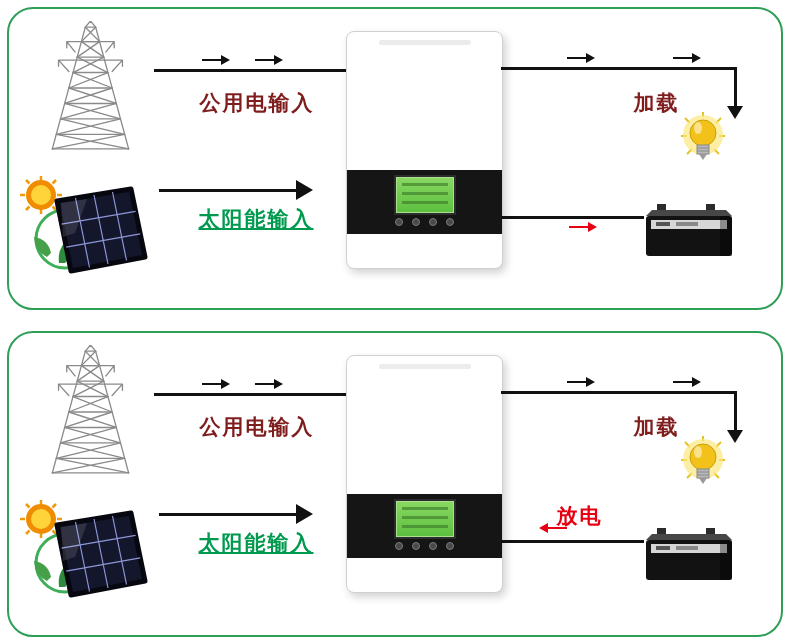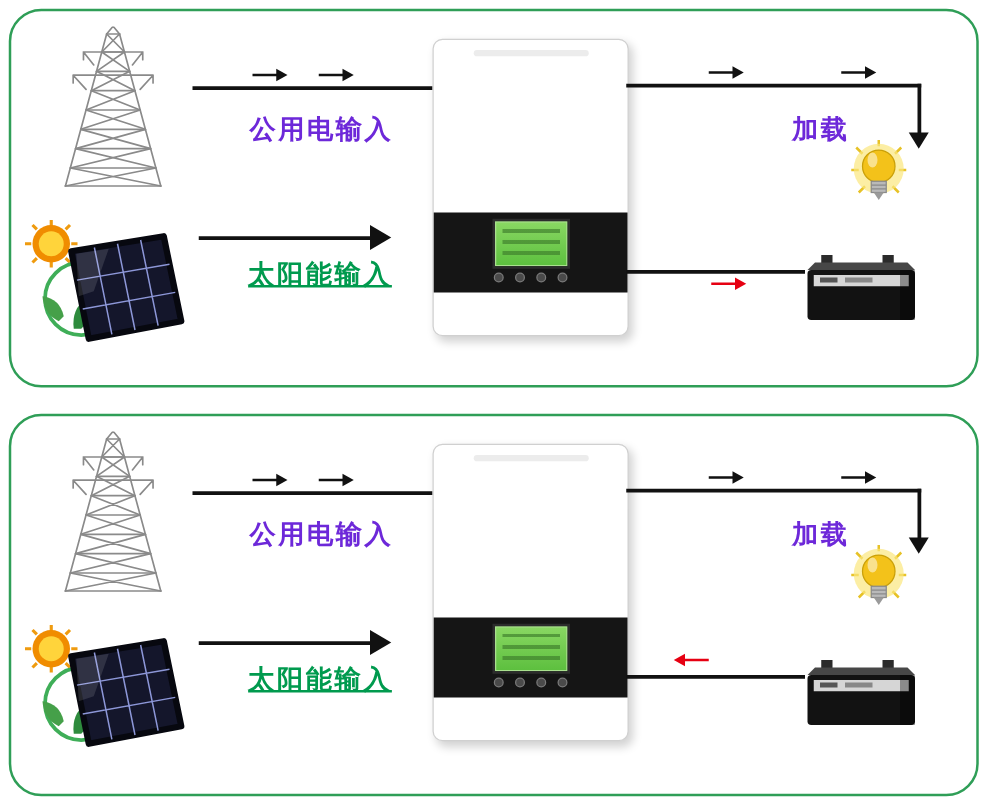--- a/index.html
+++ b/index.html
@@ -61,21 +61,21 @@
   .mini-arrow.red{background:#e60012;}
   .mini-arrow.red::after{border-left-color:#e60012;}
   .mini-arrow.left::after{right:auto;left:-8px;border-left:none;border-right:9px solid #e60012;}
   .ua1{left:193px;top:50px;} .ua2{left:246px;top:50px;}
   .la1{left:558px;top:48px;} .la2{left:664px;top:48px;}
   .battery-arrow{left:560px;top:217px;}
   .panel--discharge .battery-arrow{left:538px;top:194px;}
 
   
   .flow-label{
-    position:absolute;font-weight:700;font-size:21px;color:#6d28d9;
+    position:absolute;font-weight:700;font-size:21px;color:#7f1d1d;
     text-align:center;letter-spacing:2px;white-space:nowrap;
   }
   .flow-label.green{color:#009a4e;}
   .flow-label.red{color:#e60012;}
   .utility-label{left:158px;top:80px;width:180px;}
   .load-label{left:580px;top:80px;width:135px;}
   .solar-label{left:162px;top:196px;width:170px;text-decoration:underline;}
   .battery-label{left:528px;top:222px;width:105px;}
   .panel--discharge .battery-label{left:518px;top:169px;}
 
@@ -209,16 +209,17 @@
 
   <svg class="solar">
       <use href="#sym-solar"></use>
     </svg>
   <div class="hline solar-line"></div>
   <div class="arrowhead-right solar-arrowhead"></div>
   <div class="flow-label green solar-label">太阳能输入</div>
 
   <div class="hline battery-line"></div>
   <span class="mini-arrow red left battery-arrow"></span>
+  <div class="flow-label red battery-label">放电</div>
   <svg class="battery">
       <use href="#sym-battery"></use>
     </svg>
 </div>
 
 </body></html>

